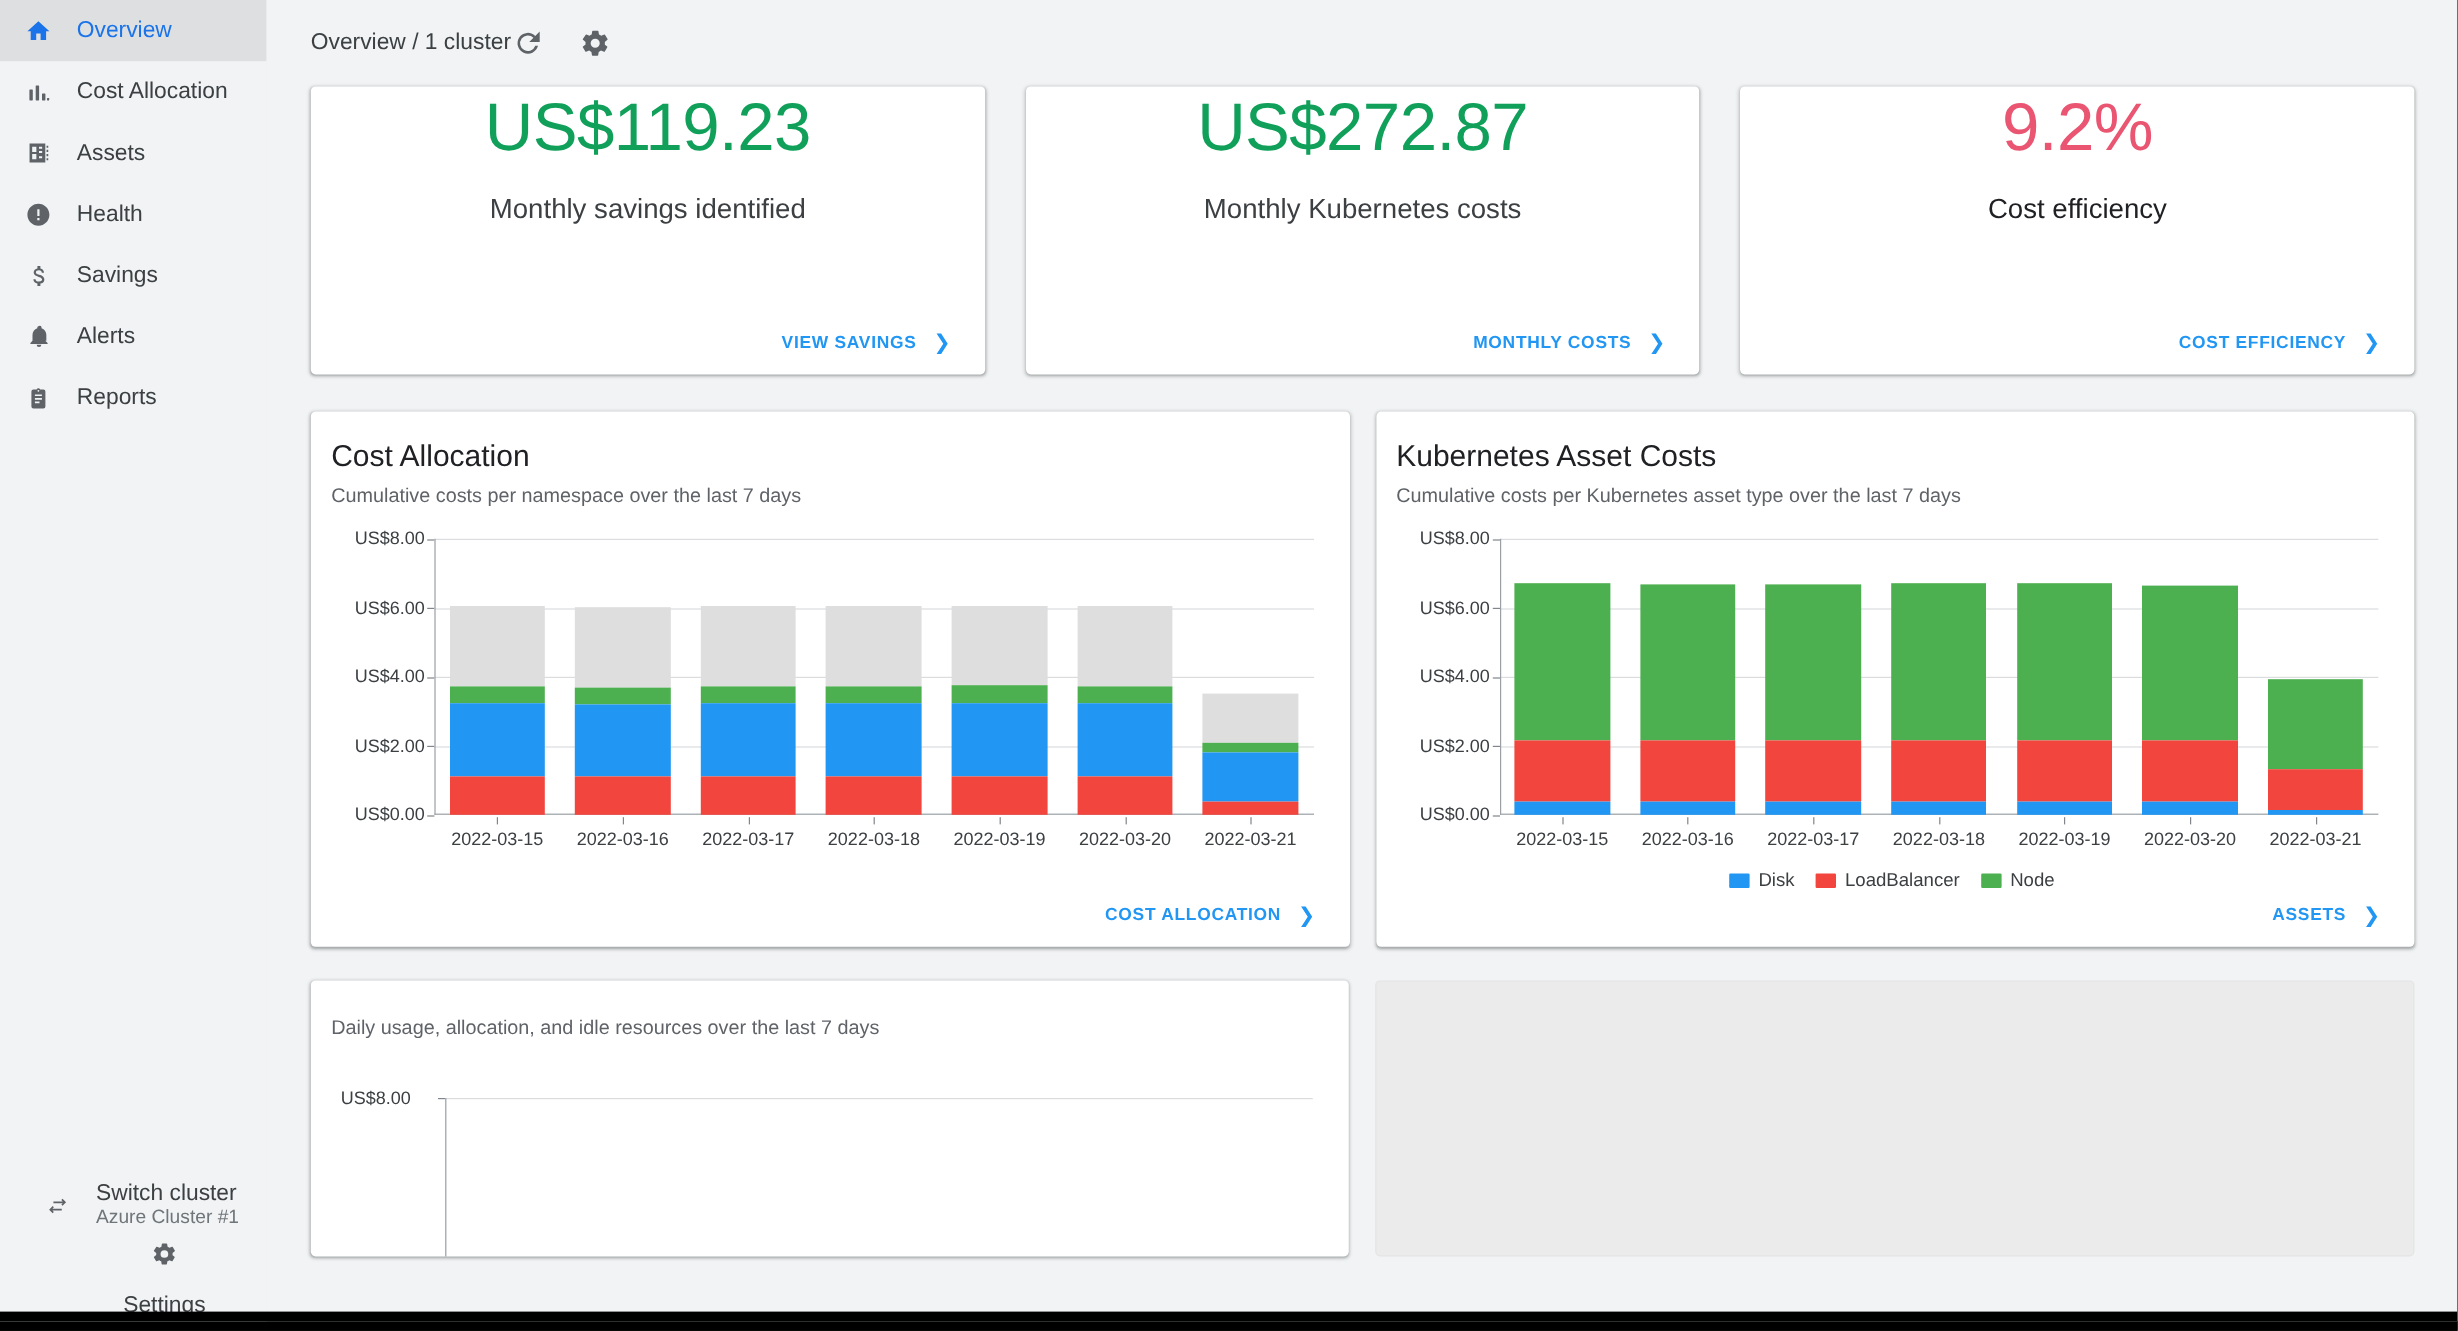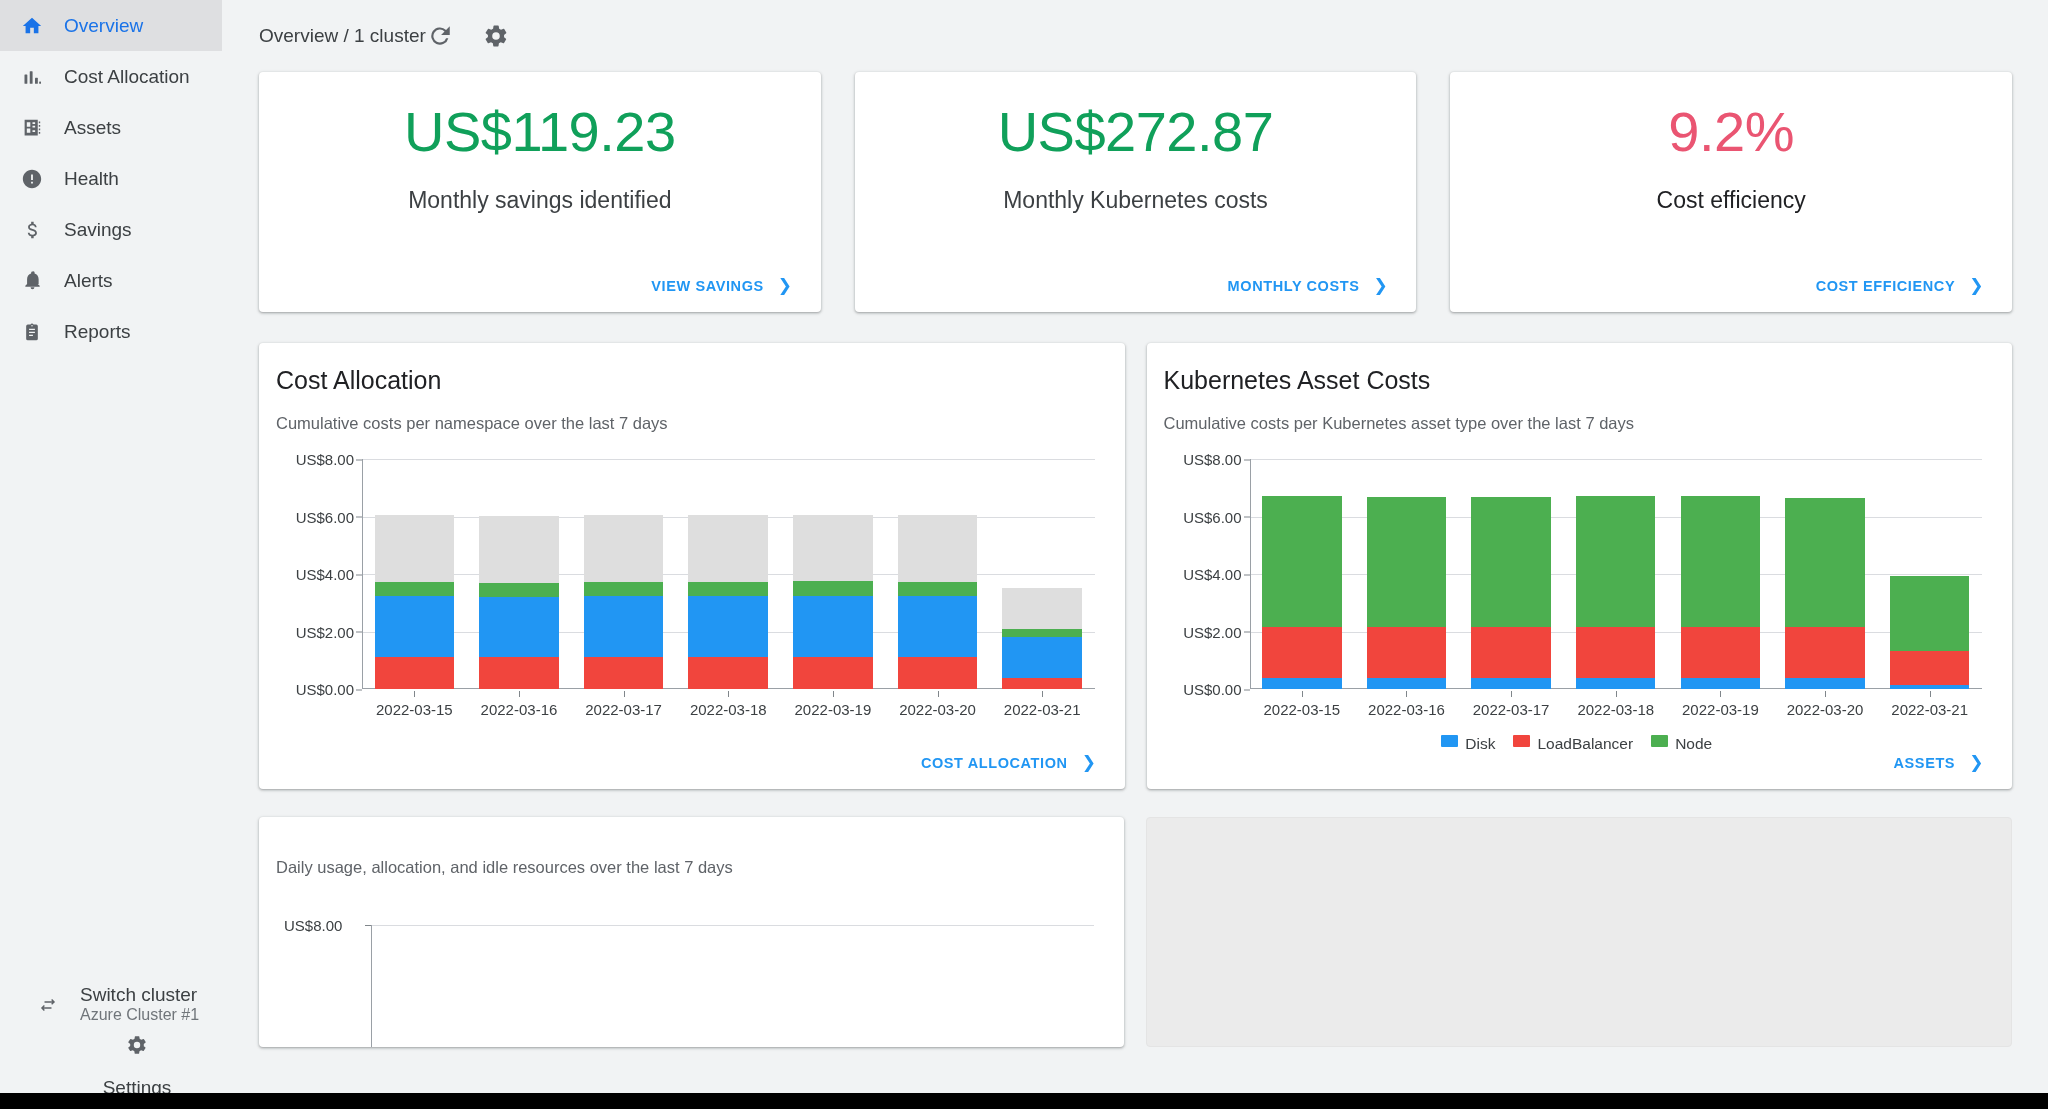--- a/index.html
+++ b/index.html
@@ -58,21 +58,20 @@
   .icon-btn svg { fill: #5f6368; }
 
   .content { padding: 0 36px 0 37px; }
 
   
   .kpi-row { display: flex; gap: 34px; }
   .kpi-card {
     flex: 1; height: 240px; background: #fff; border-radius: 4px;
     box-shadow: 0 1px 2px rgba(60,64,67,.30), 0 1px 3px 1px rgba(60,64,67,.15);
     position: relative; display: flex; flex-direction: column; align-items: center;
-    padding-top: 26px;
   }
   .kpi-value { font-size: 56px; font-weight: 400; line-height: 1.2; letter-spacing: -0.5px; }
   .kpi-value.green { color: #10a05a; }
   .kpi-value.pink  { color: #ea5572; }
   .kpi-label { font-size: 23px; margin-top: 22px; }
   .kpi-label.gray { color: #3c4043; }
   .kpi-label.dark { color: #202124; }
   .card-link {
     position: absolute; right: 28px; bottom: 18px;
     display: flex; align-items: center; gap: 14px;
@@ -82,21 +81,21 @@
   .chev { font-size: 17px; font-weight: 400; line-height: 1; }
 
   
   .chart-row { display: flex; gap: 22px; margin-top: 31px; }
   .chart-card {
     flex: 1; background: #fff; border-radius: 4px;
     box-shadow: 0 1px 2px rgba(60,64,67,.30), 0 1px 3px 1px rgba(60,64,67,.15);
     position: relative; height: 446px; padding: 22px 22px 0 17px;
   }
   .chart-title { font-size: 25px; color: #202124; font-weight: 400; line-height: 1.2; }
-  .chart-sub { font-size: 16.5px; color: #5f6368; margin-top: 19px; }
+  .chart-sub { font-size: 16.5px; color: #5f6368; margin-top: 9px; }
 
   .plot { position: relative; margin-top: 26px; height: 260px; }
   .plot-inner { position: absolute; left: 0; right: 8px; top: 0; bottom: 0; }
   .y-axis { position: absolute; left: 0; top: 0; width: 86px; height: 230px; }
   .ytick {
     position: absolute; right: 8px; transform: translateY(-50%);
     font-size: 15px; color: #3c4043; white-space: nowrap;
   }
   .ytick .dash { position: absolute; right: -8px; top: 50%; width: 6px; height: 1px; background: #80868b; }
   .grid-area { position: absolute; left: 86px; right: 0; top: 0; height: 230px; }
@@ -104,21 +103,21 @@
   .axis-line { position: absolute; left: 0; top: 0; bottom: 0; width: 1px; background: #9aa0a6; }
   .base-line { position: absolute; left: 0; right: 0; bottom: 0; height: 1px; background: #9aa0a6; }
   .bars { position: absolute; left: 86px; right: 0; top: 0; height: 230px; display: flex; }
   .bar-slot { flex: 1; position: relative; display: flex; justify-content: center; }
   .bar { position: absolute; bottom: 0; width: 76%; display: flex; flex-direction: column-reverse; }
   .seg { width: 100%; }
   .x-axis { position: absolute; left: 86px; right: 0; top: 232px; display: flex; }
   .xlab { flex: 1; text-align: center; font-size: 15px; color: #3c4043; position: relative; padding-top: 10px; }
   .xlab::before { content:""; position:absolute; top:0; left:50%; width:1px; height:6px; background:#80868b; }
   .legend { display: flex; justify-content: center; gap: 18px; margin-top: 16px; }
-  .legend-item { display: flex; gap: 7px; font-size: 15.5px; color: #3c4043; cursor: pointer; }
+  .legend-item { display: flex; align-items: center; gap: 7px; font-size: 15.5px; color: #3c4043; cursor: pointer; }
   .swatch { width: 17px; height: 12px; border-radius: 1px; }
 
   
   .bottom-row { display: flex; gap: 22px; margin-top: 28px; }
   .bottom-card {
     flex: 1; background: #fff; border-radius: 4px;
     box-shadow: 0 1px 2px rgba(60,64,67,.30), 0 1px 3px 1px rgba(60,64,67,.15);
     height: 230px; padding: 22px 22px 0 17px; position: relative; overflow: hidden;
   }
   .bottom-card.skeleton { background: #ebebeb; box-shadow: none; border: 1px solid #e4e4e4; }

